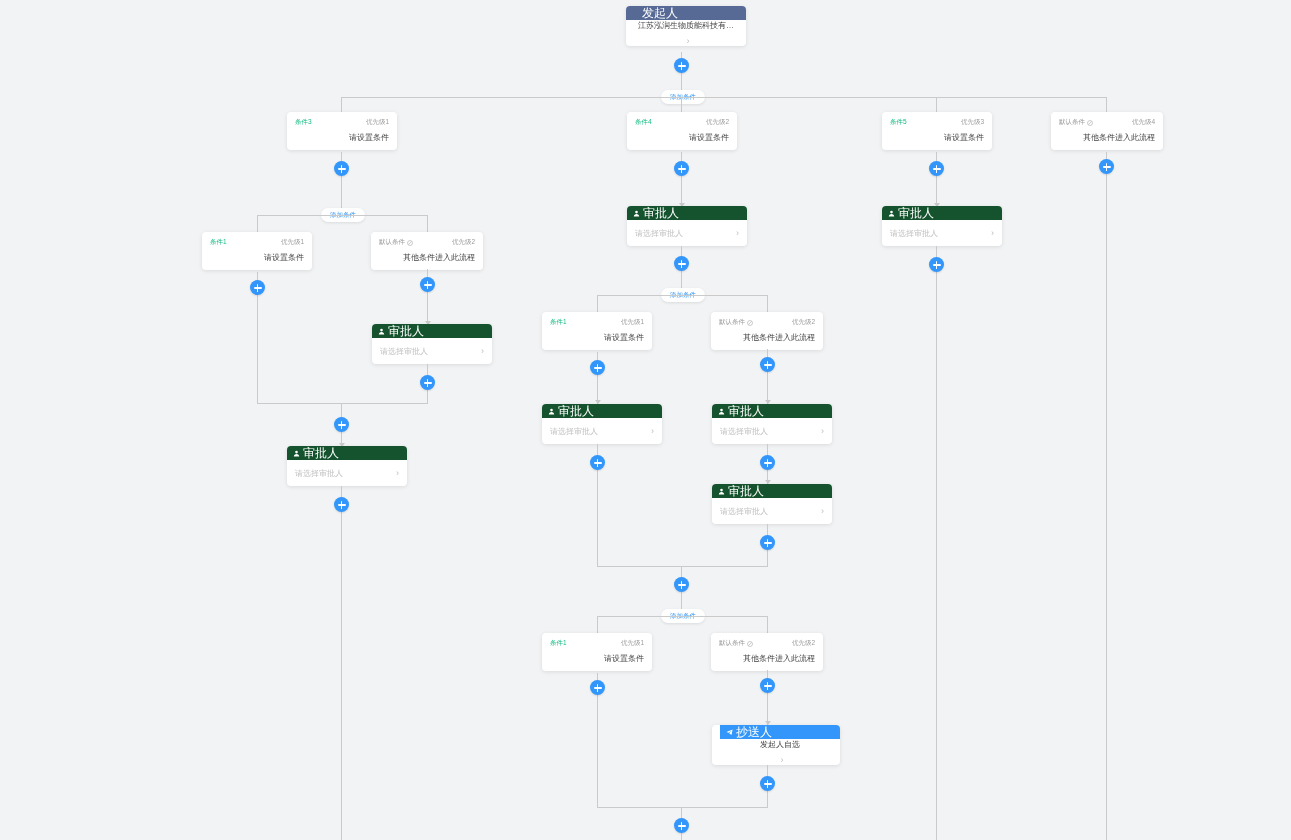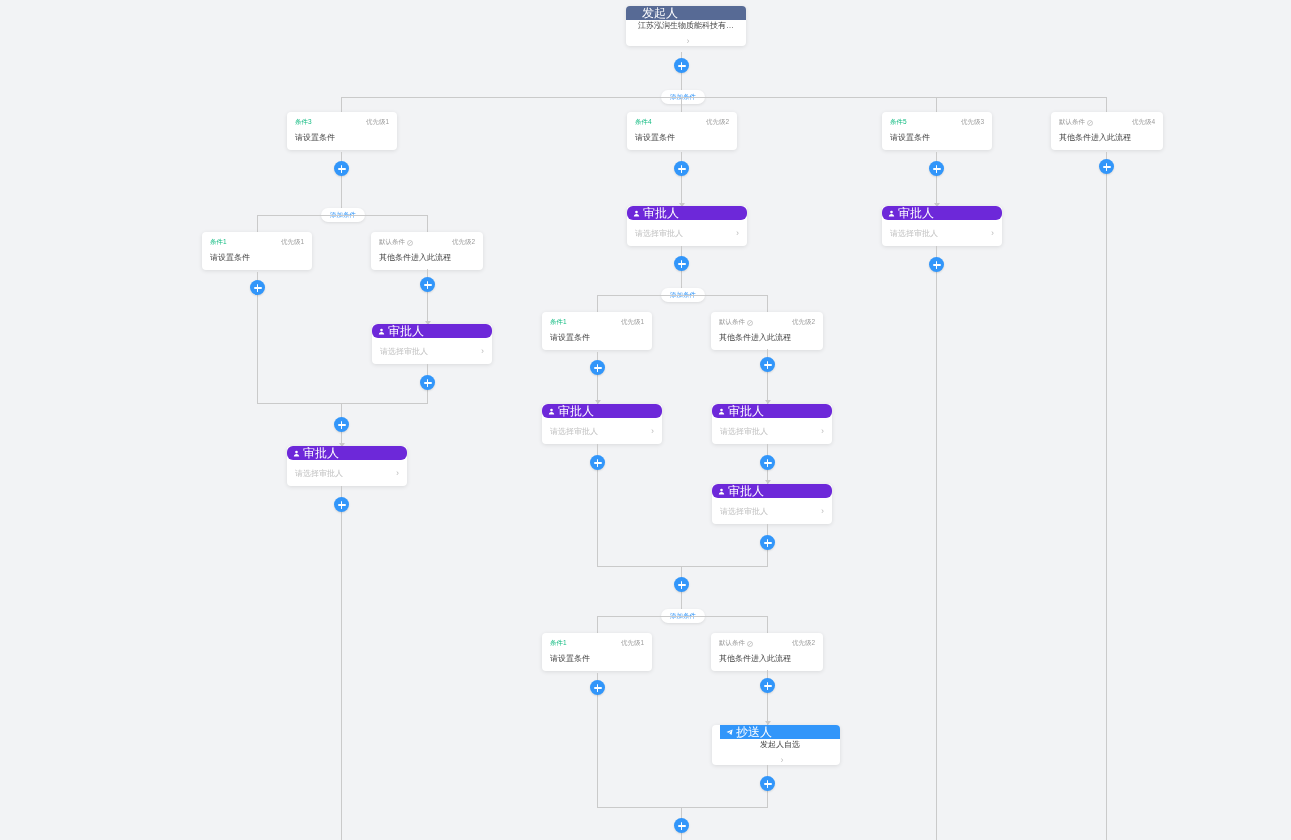--- a/index.html
+++ b/index.html
@@ -42,21 +42,21 @@
     font-size:8px;
     color:#bfbfbf;
     white-space:nowrap;
     overflow:hidden;
   }
   .node .body .txt{overflow:hidden;text-overflow:ellipsis;}
   .node .body.filled{color:#3f3f3f;flex-direction:column;}
   .node .chev{color:#bbb;font-size:9px;flex:none;margin-left:4px;}
 
   .node.initiator .hdr{background:#576a95;}
-  .node.approver .hdr{background:#6d28d9;border-radius:6px;}
+  .node.approver .hdr{background:#14532d;}
   .node.cc .hdr{background:#3296fa;}
 
   
   .cond{
     position:absolute;
     width:110px;
     background:#fff;
     border-radius:4px;
     box-shadow:0 1px 4px rgba(0,0,0,.10);
     padding:6px 8px 7px 8px;
@@ -65,21 +65,21 @@
   }
   .cond .row{
     display:flex;align-items:center;justify-content:space-between;
     font-size:6.5px;
     margin-bottom:5px;
     white-space:nowrap;
   }
   .cond .cname{color:#15bc83;display:flex;align-items:center;gap:2px;}
   .cond.default .cname{color:#9b9b9b;}
   .cond .prio{color:#9b9b9b;}
-  .cond .cbody{font-size:8px;color:#3f3f3f;white-space:nowrap;}
+  .cond .cbody{font-size:8px;color:#3f3f3f;white-space:nowrap;text-align:right;}
   .cond.wide{width:112px;}
 
   
   .plus{
     position:absolute;
     width:15px;height:15px;border-radius:50%;
     background:#3296fa;
     cursor:pointer;
     box-shadow:0 1px 2px rgba(0,0,0,.12);
   }

